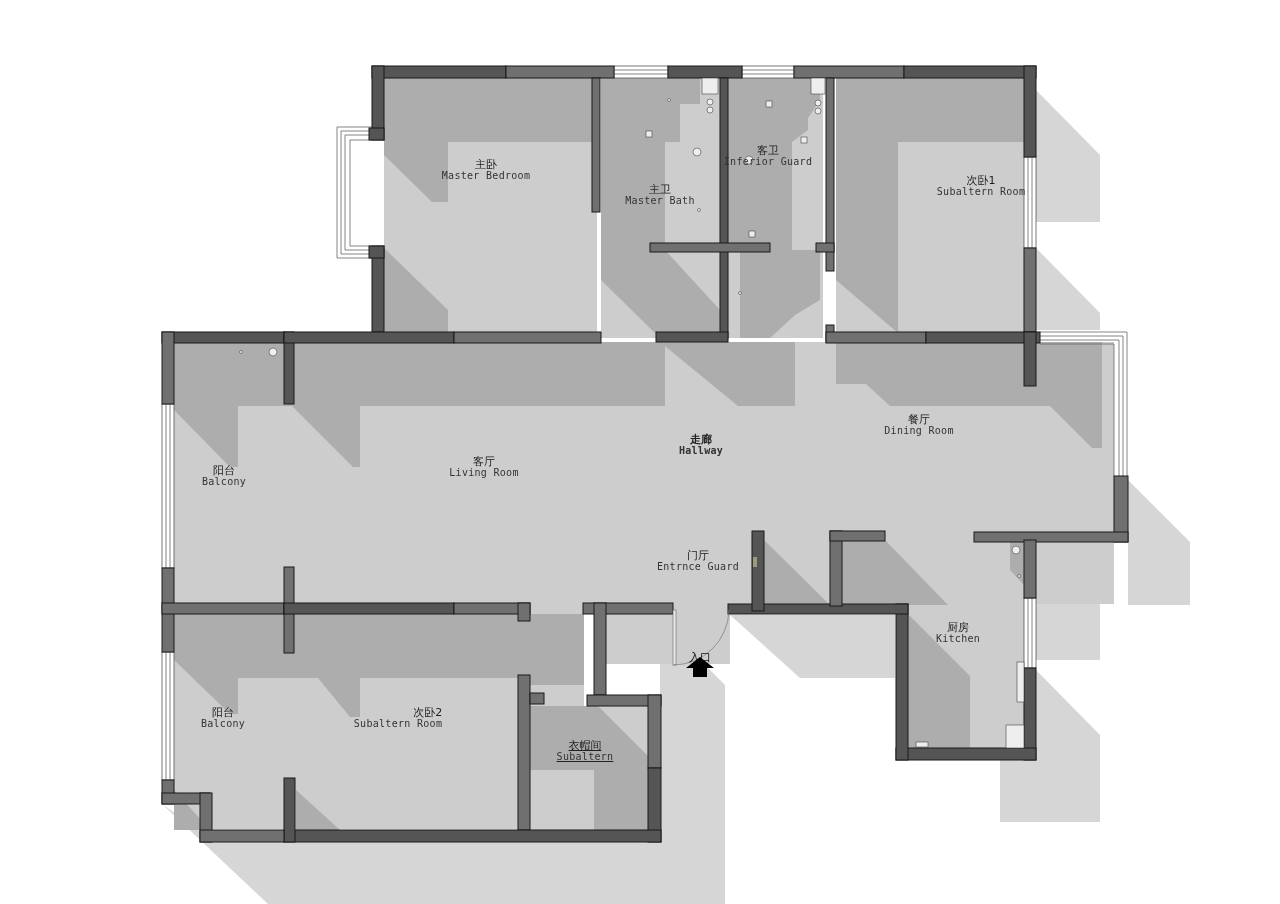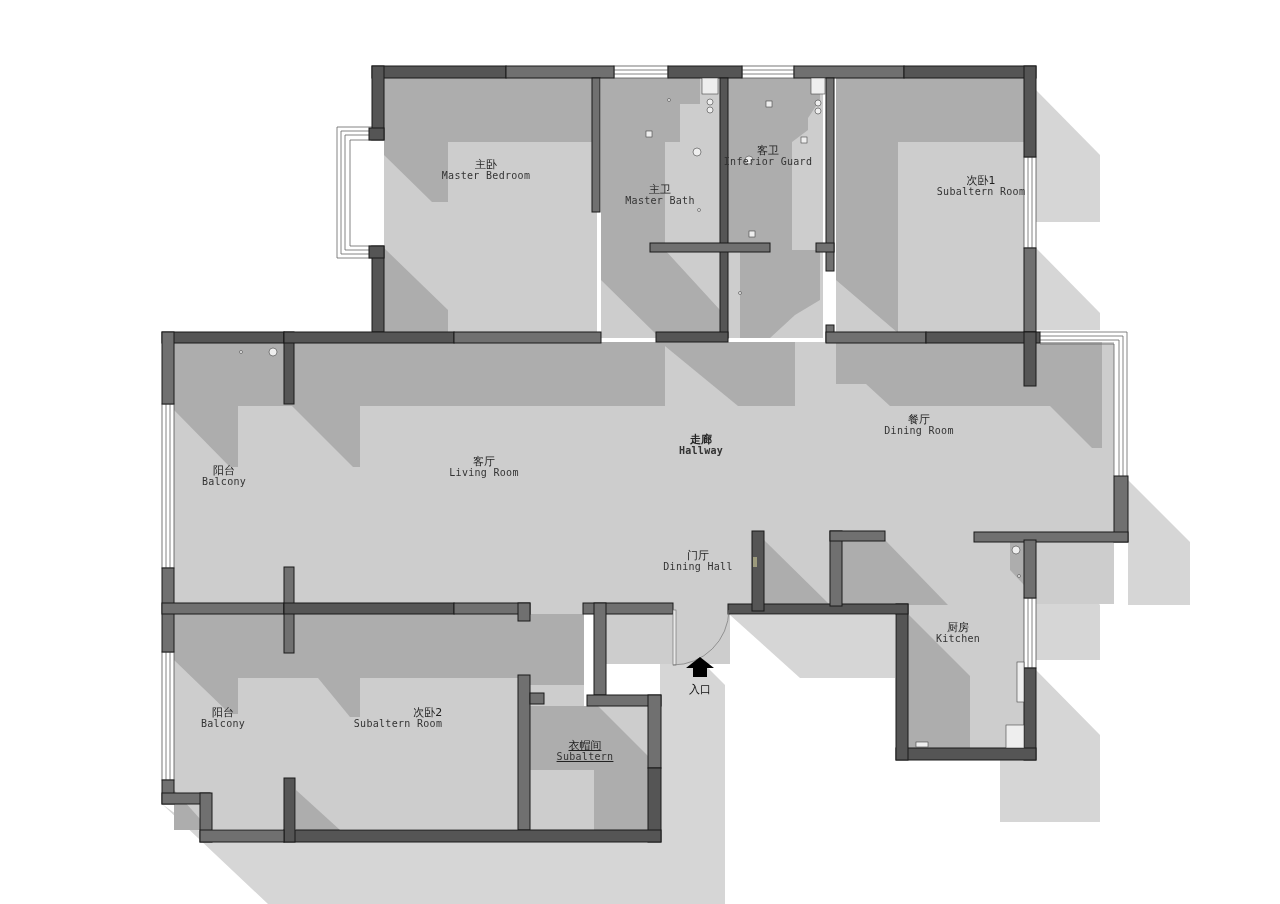--- a/index.html
+++ b/index.html
@@ -221,31 +221,31 @@
 <div class="label" style="left:701px;top:433px;font-weight:bold;">
   <span class="zh">走廊</span>
   <span class="en">Hallway</span>
 </div>
 <div class="label" style="left:919px;top:413px;">
   <span class="zh">餐厅</span>
   <span class="en">Dining Room</span>
 </div>
 <div class="label" style="left:698px;top:549px;">
   <span class="zh">门厅</span>
-  <span class="en">Dining Hall</span>
+  <span class="en">Entrnce Guard</span>
 </div>
 <div class="label" style="left:958px;top:621px;">
   <span class="zh">厨房</span>
   <span class="en">Kitchen</span>
 </div>
 <div class="label" style="left:223px;top:706px;">
   <span class="zh">阳台</span>
   <span class="en">Balcony</span>
 </div>
 <div class="label" style="left:398px;top:706px;text-align:right;">
   <span class="zh">次卧2</span>
   <span class="en">Subaltern Room</span>
 </div>
 <div class="label" style="left:585px;top:739px;text-decoration:underline;">
   <span class="zh">衣帽间</span>
   <span class="en">Subaltern</span>
 </div>
-<div class="entry-label" style="left:700px;top:682px;font-family:Liberation Mono, monospace;">入口</div>
+<div class="entry-label" style="left:700px;top:650px;font-family:Liberation Mono, monospace;">入口</div>
 
 </body></html>

